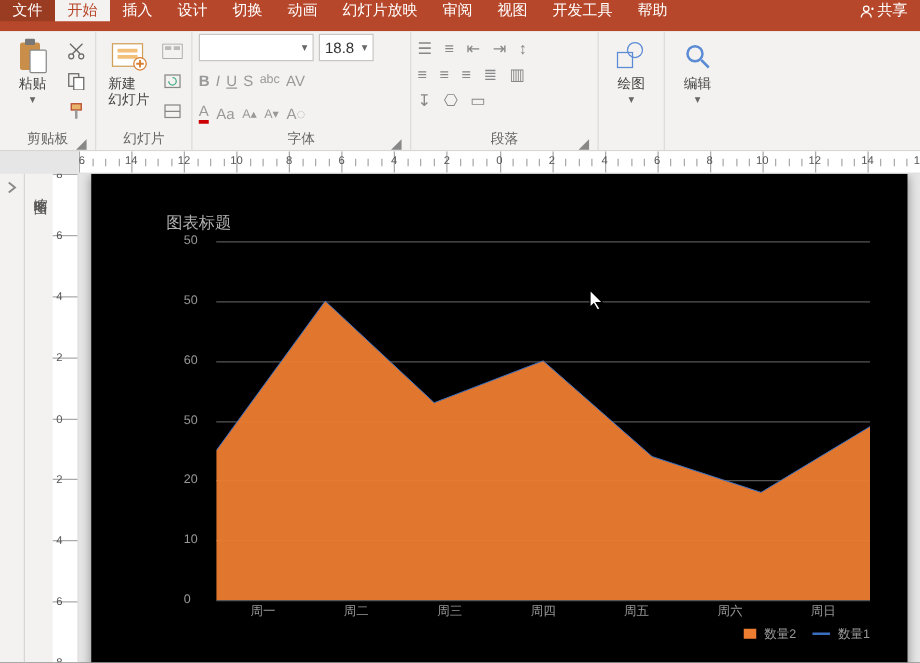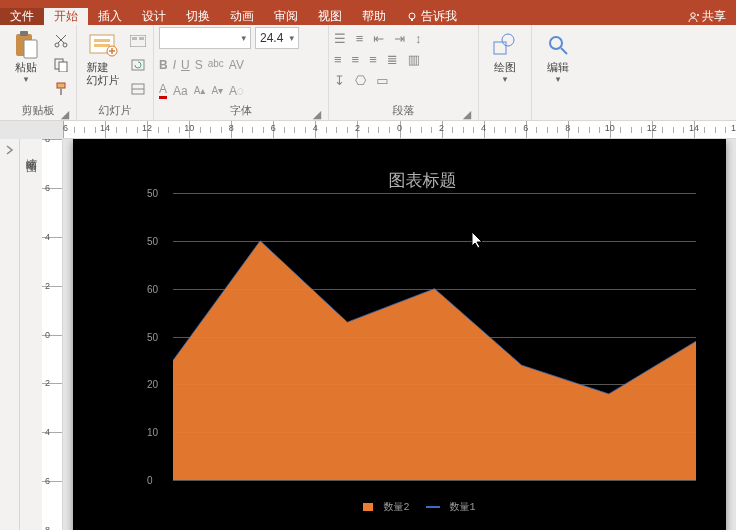--- a/index.html
+++ b/index.html
@@ -10,21 +10,21 @@
     background: #e6e6e6;
     overflow: hidden;
     user-select: none;
   }
 
   
   .tabbar {
     height: 25px;
     background: #b7472a;
     display: flex;
-    align-items: flex-end;
+    align-items: flex-start;
     color: #fff;
     font-size: 12px;
   }
   .tabbar .tab {
     padding: 0 10px;
     display: flex; align-items: center;
     cursor: pointer;
   }
   .tabbar .tab.file { background: #9a3c22; }
   .tabbar .tab.active { background: #f3f2f1; color: #b7472a; }
@@ -131,70 +131,65 @@
   .slide{
     position:absolute; left:10px; right:10px; top:0; bottom:-20px;
     background:#000; box-shadow:0 2px 8px rgba(0,0,0,0.4);
   }
 
   
   .chart {
     position:absolute; left:60px; right:30px; top:30px; bottom:42px;
   }
   .chart-title{
-    position:absolute; left:16px; right:0; top:0; text-align:center;
-    color:#b0b0b0; font-size:17px;
+    position:absolute; left:0; right:0; top:0; 
+    color:#b0b0b0; font-size:13px;
   }
   .plot{
     position:absolute; left:40px; right:0; top:24px; bottom:28px;
   }
   .plot .grid{
     position:absolute; left:0; right:0; height:1px; background:#555;
   }
   .plot .ylab{
     position:absolute; left:-26px; transform:translateY(-50%);
     color:#999; font-size:10px;
   }
   .plot svg{ position:absolute; inset:0; width:100%; height:100%; }
   .xlabels{
     position:absolute; left:40px; right:0; bottom:12px; height:14px;
     display:flex;
   }
   .xlabels span{ flex:1; text-align:center; color:#999; font-size:10px;}
   .legend{
-    position:absolute; left:0; right:0; bottom:-6px; text-align:center;
-    color:#999; font-size:10px;font-family:Liberation Mono, monospace;
+    position:absolute; left:0; right:0; bottom:-6px; text-align:right;
+    color:#999; font-size:10px;
   }
   .legend .swatch{ display:inline-block; width:10px; height:8px; margin:0 4px 0 10px; vertical-align:middle;}
   .legend .linesw{ display:inline-block; width:14px; height:2px; margin:0 4px 0 10px; vertical-align:middle;}
 
   .cursor{
     position:absolute; width:14px; height:18px; pointer-events:none;
   }
 </style>
 </head>
 <body>
 
 <div class="tabbar">
   <div class="tab file">文件</div>
   <div class="tab active">开始</div>
   <div class="tab">插入</div>
   <div class="tab">设计</div>
   <div class="tab">切换</div>
   <div class="tab">动画</div>
+  <div class="tab">幻灯片放映</div>
   <div class="tab">审阅</div>
   <div class="tab">视图</div>
+  <div class="tab">开发工具</div>
   <div class="tab">帮助</div>
-  <div class="tab right">
-    <svg width="12" height="12" viewBox="0 0 12 12">
-        <circle cx="6" cy="5" r="3" fill="none" stroke="#fff" stroke-width="1"></circle>
-        <rect x="5" y="8" width="2" height="2" fill="#fff"></rect>
-      </svg>
-    <span>告诉我</span>
-  </div>
   <div class="spacer"></div>
   <div class="tab right">
     <svg width="12" height="12" viewBox="0 0 12 12">
         <circle cx="6" cy="4" r="2.2" fill="none" stroke="#fff"></circle>
         <path d="M2 11c0-2.2 1.8-4 4-4s4 1.8 4 4" fill="none" stroke="#fff"></path>
         <line x1="10" y1="4" x2="12" y2="4" stroke="#fff"></line>
         <line x1="11" y1="3" x2="11" y2="5" stroke="#fff"></line>
       </svg>
     <span>共享</span>
   </div>
@@ -285,21 +280,21 @@
     <div class="group-label">幻灯片</div>
   </div>
 
   <div class="group" style="min-width:175px;">
     <div class="group-body" style="flex-direction:column; align-items:flex-start;">
       <div class="fontrow">
         <div class="fontname">
           <span class="caret">▾</span>
         </div>
         <div class="fontsize">
-          <span>24.4</span>
+          <span>18.8</span>
           <span class="caret">▾</span>
         </div>
       </div>
       <div class="fontbtns">
         <span><b>B</b></span>
         <span><i>I</i></span>
         <span><u>U</u></span>
         <span>S</span>
         <span style="font-size:10px;">abc</span>
         <span>AV</span>
@@ -516,20 +511,29 @@
             <div class="grid" style="top: 16.6667%;"></div>
             <div class="ylab" style="top: 16.6667%;">50</div>
             <div class="grid" style="top: 0%;"></div>
             <div class="ylab" style="top: 0%;">50</div>
             <svg viewBox="0 0 100 100" preserveAspectRatio="none">
               <polygon points="0,100 0,58.33333333333333 16.666666666666664,16.666666666666664 33.33333333333333,44.99999999999999 50,33.333333333333336 66.66666666666666,60 83.33333333333334,70 100,51.66666666666666 100,100" fill="#ed7d31" opacity="0.95"></polygon>
               <polyline points="0,58.33333333333333 16.666666666666664,16.666666666666664 33.33333333333333,44.99999999999999 50,33.333333333333336 66.66666666666666,60 83.33333333333334,70 100,51.66666666666666" fill="none" stroke="#3a6fbf" stroke-width="0.8" vector-effect="non-scaling-stroke"></polyline>
             </svg>
           </div>
 
+        <div class="xlabels" id="xlabels">
+            <span>周一</span>
+            <span>周二</span>
+            <span>周三</span>
+            <span>周四</span>
+            <span>周五</span>
+            <span>周六</span>
+            <span>周日</span>
+          </div>
 
         <div class="legend">
           <span class="swatch" style="background:#ed7d31;"></span>
           <span>数量2</span>
           <span class="linesw" style="background:#3a6fbf;"></span>
           <span>数量1</span>
         </div>
       </div>
 
       <div class="cursor" style="left:398px; top:92px;">

